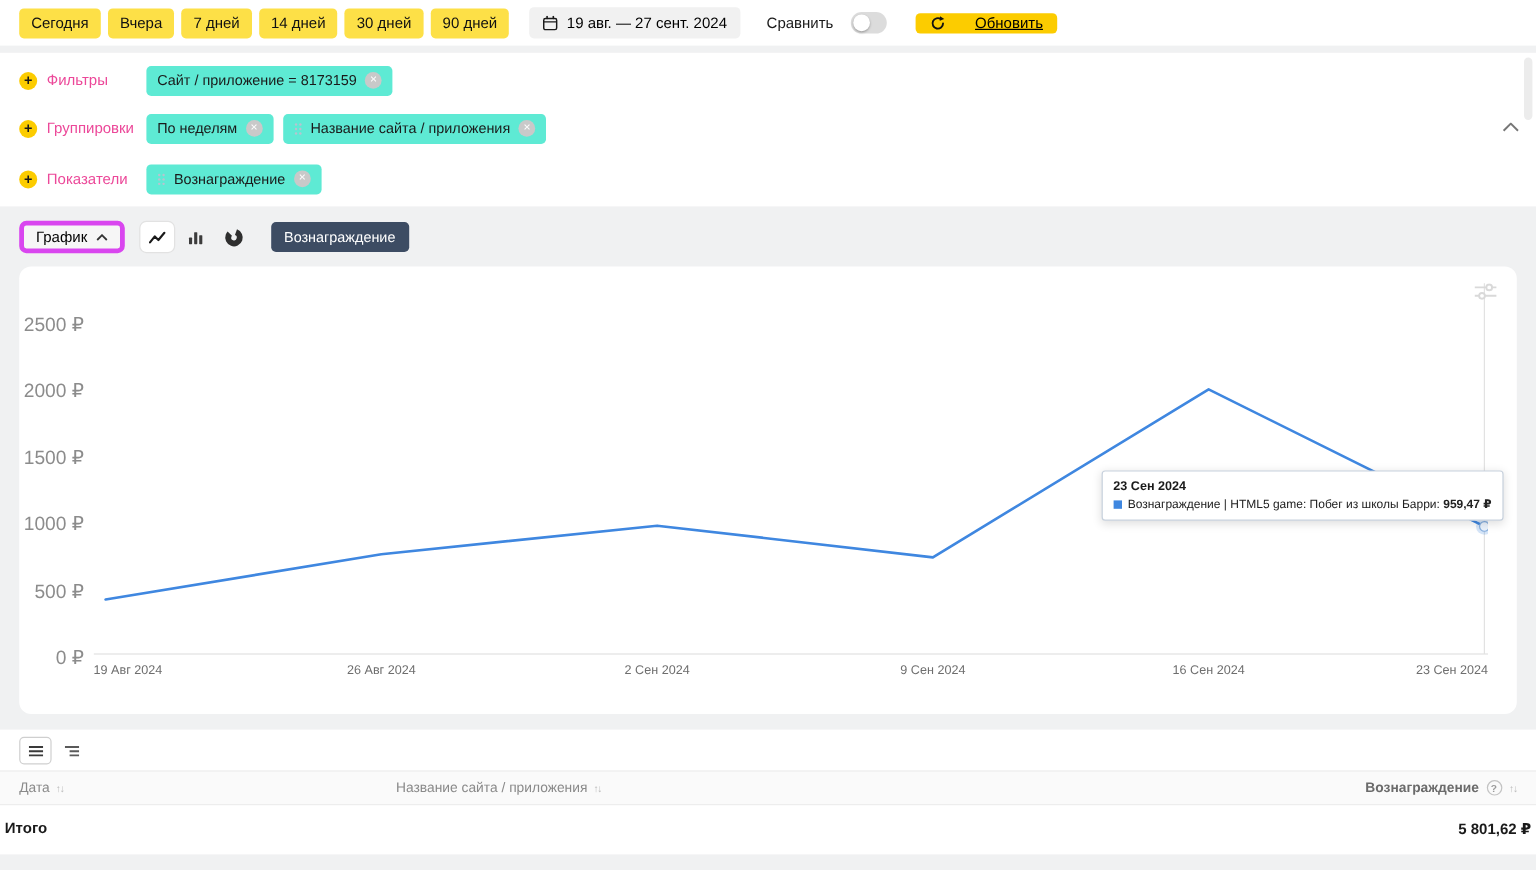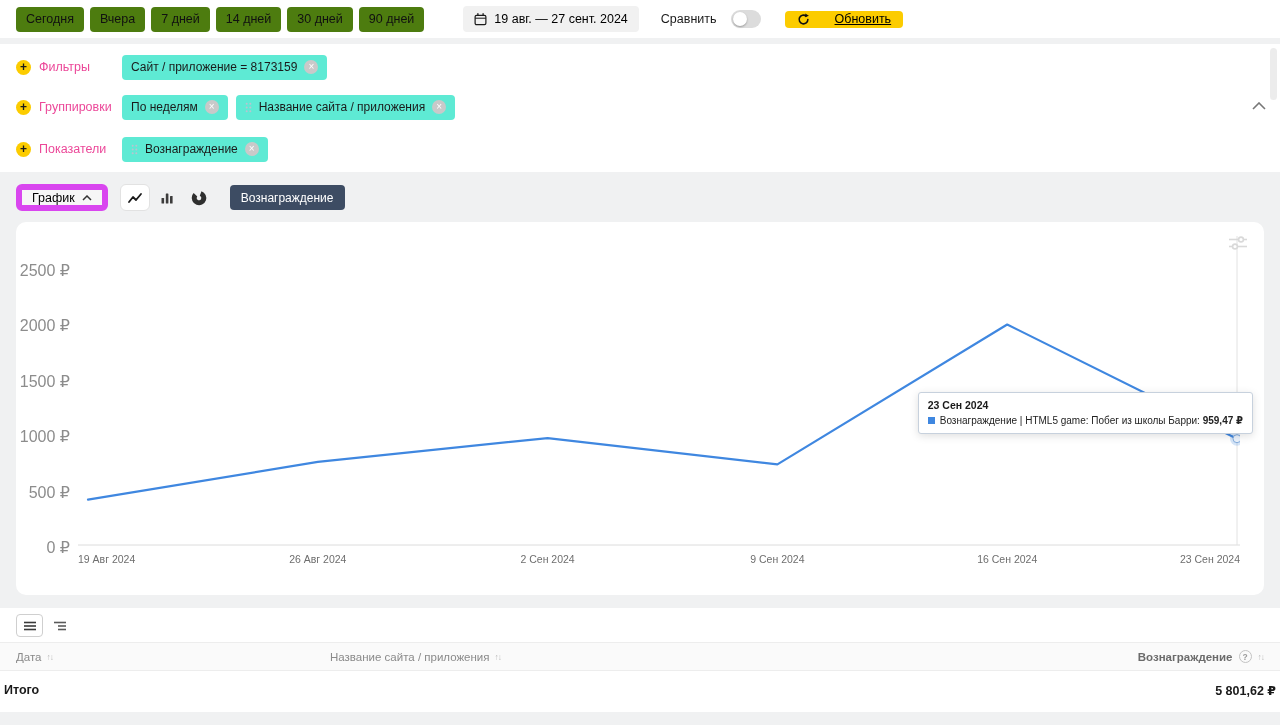--- a/index.html
+++ b/index.html
@@ -6,23 +6,23 @@
   html,body { margin:0; padding:0; }
   body {
     width:1280px; height:725px; position:relative; overflow:hidden;
     background:#f0f1f2;
     font-family:"Liberation Sans","DejaVu Sans",sans-serif;
     color:#1a1a1a;
   }
   
   .topbar { position:absolute; top:0; left:0; width:100%; height:38px; background:#fff;
     display:flex; align-items:center; padding:0 16px; gap:6px; }
-  .preset { background:#4d7c0f; border:none; border-radius:4px; height:25px; padding:0 10px;
+  .preset { background:#fde047; border:none; border-radius:4px; height:25px; padding:0 10px;
     font-size:12.5px; font-family:inherit; color:#111; cursor:pointer; white-space:nowrap; }
-  .date-btn { margin-left:33px; background:#f1f1f1; border:none; border-radius:4px; height:26px;
+  .date-btn { margin-left:11px; background:#f1f1f1; border:none; border-radius:4px; height:26px;
     padding:0 11px; font-size:12.5px; font-family:inherit; display:flex; align-items:center; gap:7px; cursor:pointer;justify-content:space-between; }
   .compare-label { font-size:12.5px; margin-left:16px; }
   .toggle { width:30px; height:18px; border-radius:9px; background:#dcdcdc; position:relative; margin-left:8px; cursor:pointer; }
   .toggle .knob { position:absolute; left:2px; top:2px; width:14px; height:14px; border-radius:50%;
     background:#fff; box-shadow:0 1px 2px rgba(0,0,0,.3); }
   .refresh-btn { margin-left:18px; background:#fccc00; border:none; border-radius:4px; height:17px;
     padding:0 12px; font-size:12.5px; font-family:inherit; display:flex; align-items:center; gap:25px; cursor:pointer;text-decoration:underline; }
   
   .filters { position:absolute; top:44px; left:0; width:100%; height:128px; background:#fff; }
   .frow { display:flex; align-items:center; height:42px; padding-left:16px; }
@@ -33,21 +33,21 @@
   .flabel { font-size:12.5px; color:#ec4899; }
   .chip { background:#5eead4; border-radius:4px; height:25px; display:inline-flex; align-items:center;
     gap:7px; padding:0 9px; font-size:12px; margin-right:8px; cursor:pointer; white-space:nowrap; }
   .chip .x { width:14px; height:14px; border-radius:50%; background:#c9c9c9; color:#fff; font-size:10px;
     display:flex; align-items:center; justify-content:center; line-height:1; cursor:pointer; flex:0 0 14px; }
   .drag { display:flex; cursor:grab; }
   .panel-chevron { position:absolute; right:14px; top:58px; cursor:pointer; line-height:0; }
   .scroll-thumb { position:absolute; right:3px; top:4px; width:7px; height:52px; background:#ececec; border-radius:4px; cursor:pointer; }
   
   .chart-controls { position:absolute; top:184px; left:16px; display:flex; align-items:center; height:27px; }
-  .grafik-btn { background:#f6f6f6; border:6px solid #d946ef; border-radius:6px; height:27px;
+  .grafik-btn { background:#f6f6f6; border:4px solid #d946ef; border-radius:6px; height:27px;
     display:flex; align-items:center; gap:7px; padding:0 10px; font-size:12.5px; font-family:inherit; cursor:pointer; }
   .seg { display:flex; align-items:center; margin-left:12px; gap:2px; }
   .seg-btn { width:30px; height:27px; display:flex; align-items:center; justify-content:center; border-radius:6px; cursor:pointer; }
   .seg-btn.sel { background:#fff; border:1px solid #e2e2e2; }
   .badge { margin-left:16px; background:#3d4c63; color:#fff; font-size:12px; height:25px;
     display:flex; align-items:center; padding:0 11px; border-radius:4px; cursor:pointer; }
   
   .chart-card { position:absolute; top:222px; left:16px; width:1248px; height:373px; background:#fff; border-radius:10px; }
   .sliders-icon { position:absolute; top:14px; right:16px; cursor:pointer; line-height:0; }
   #chart-svg { position:absolute; left:62px; top:6px; }

